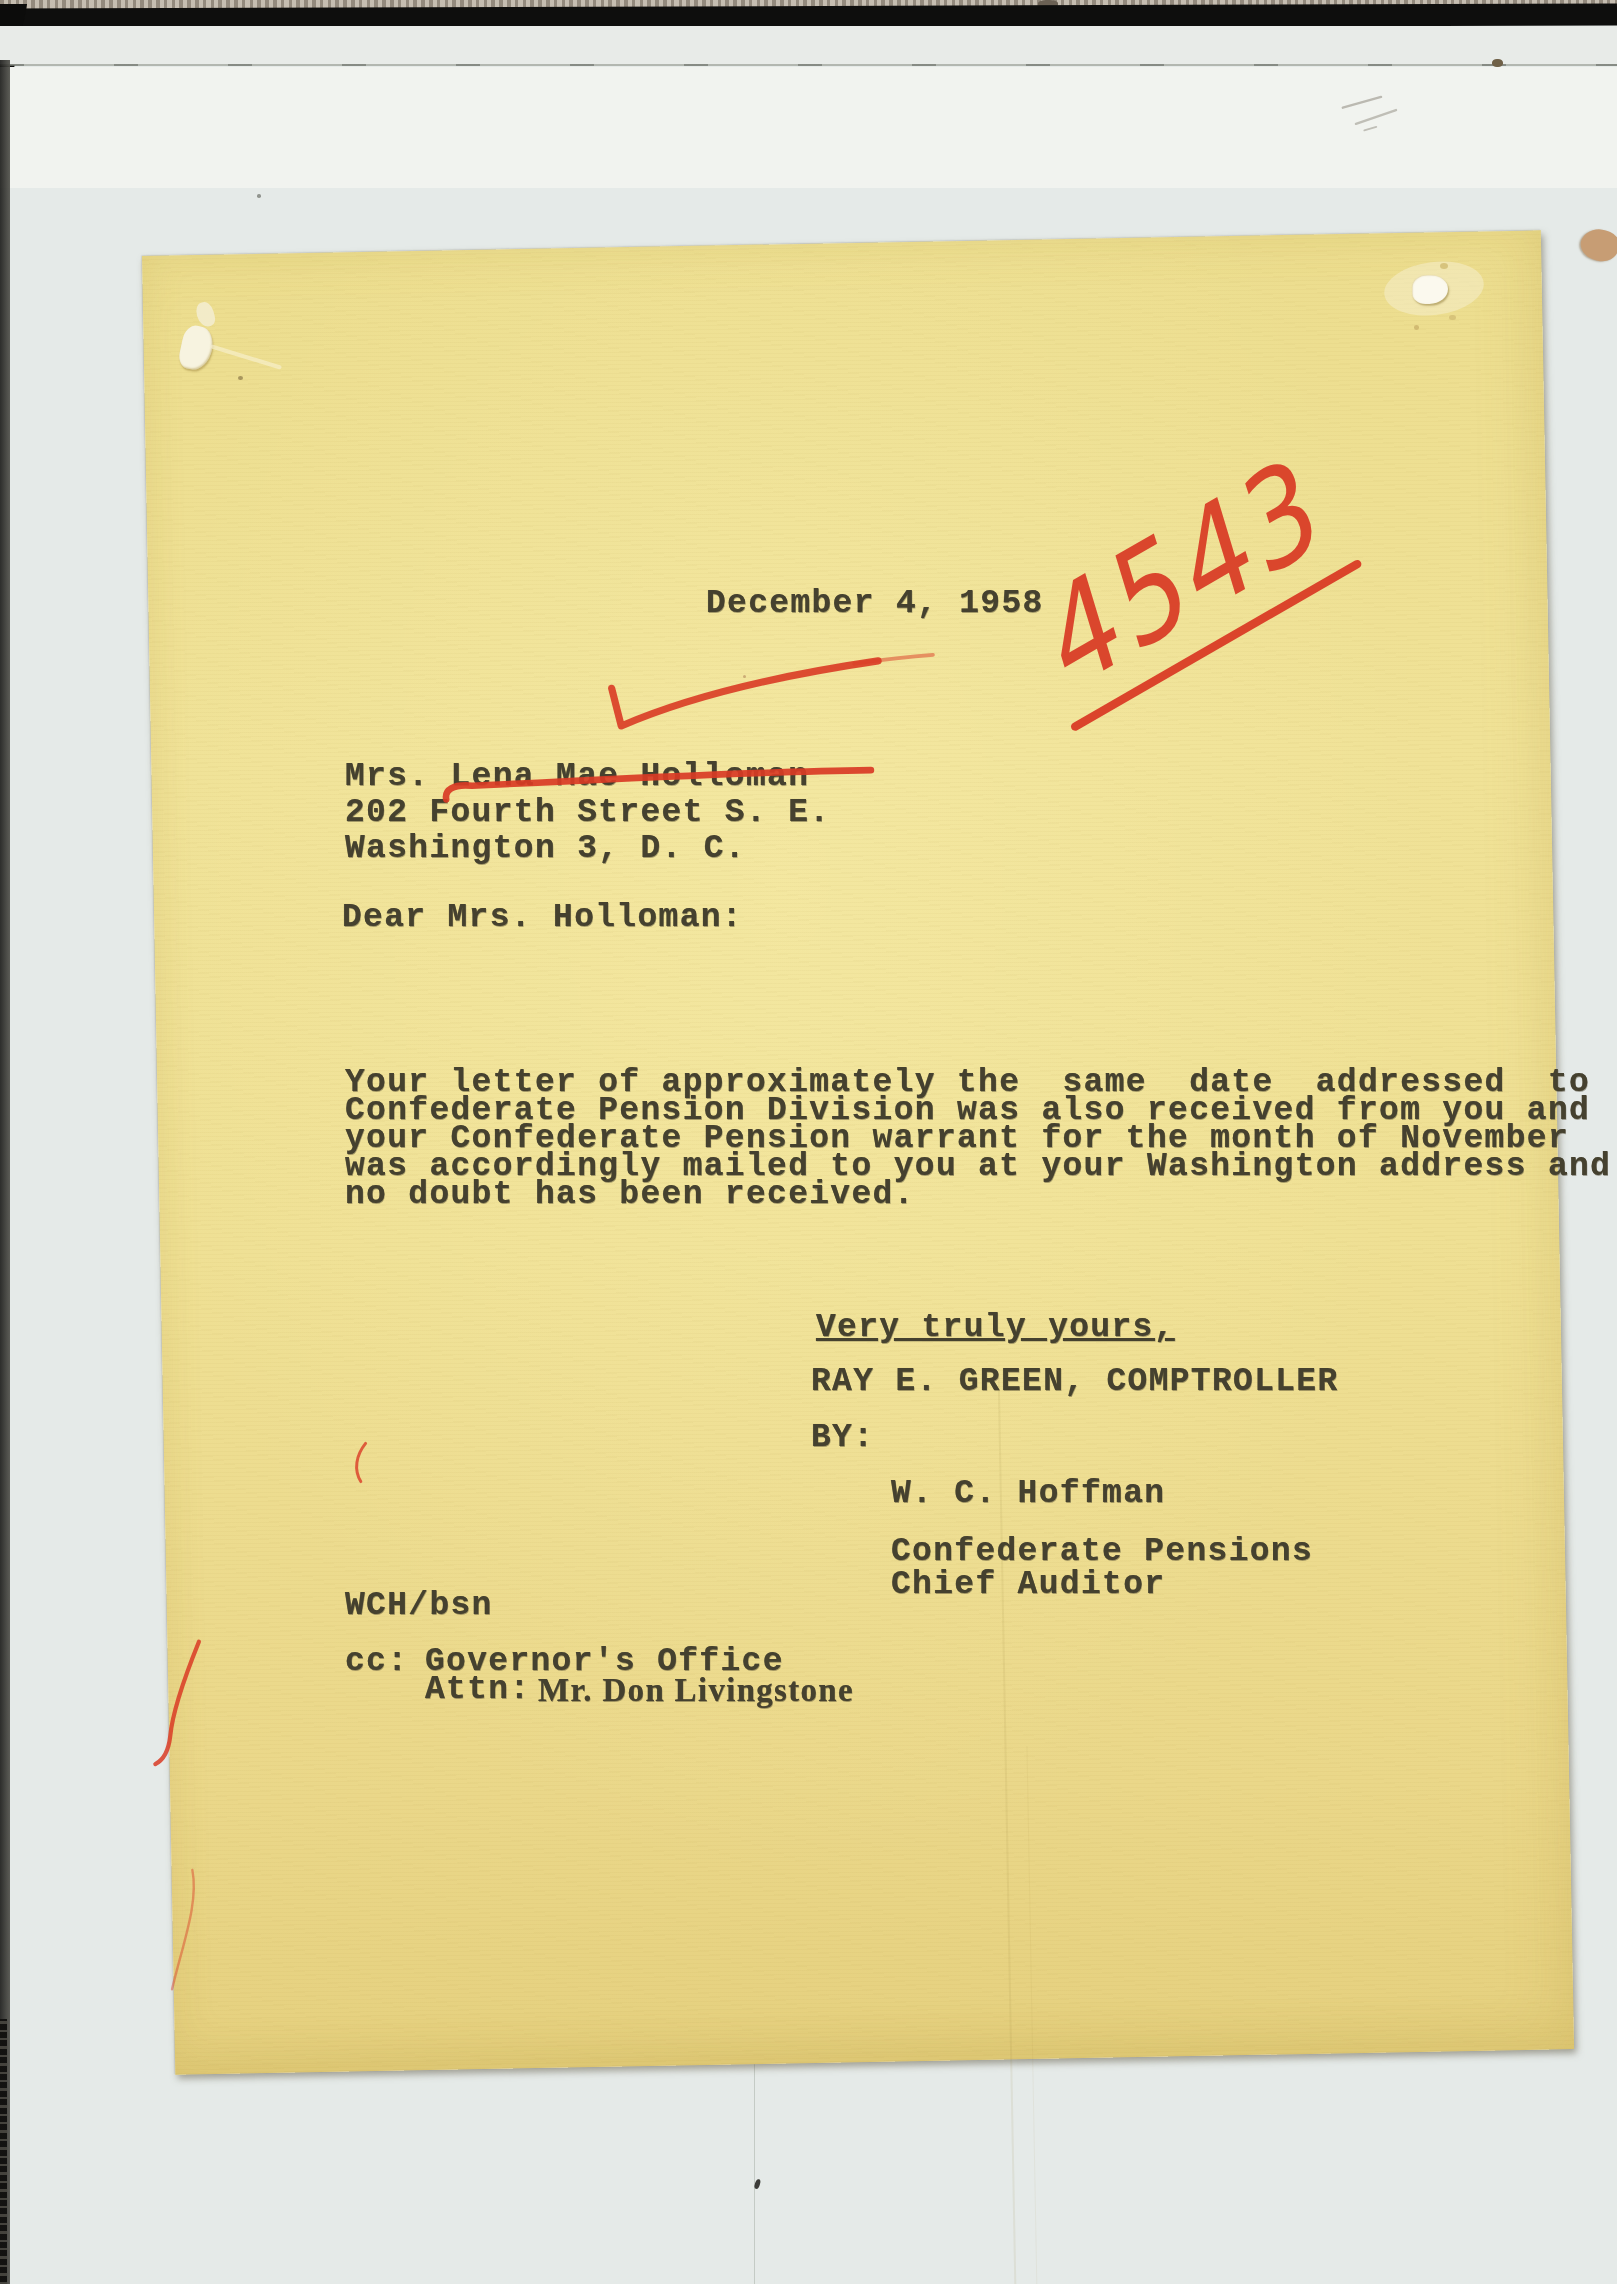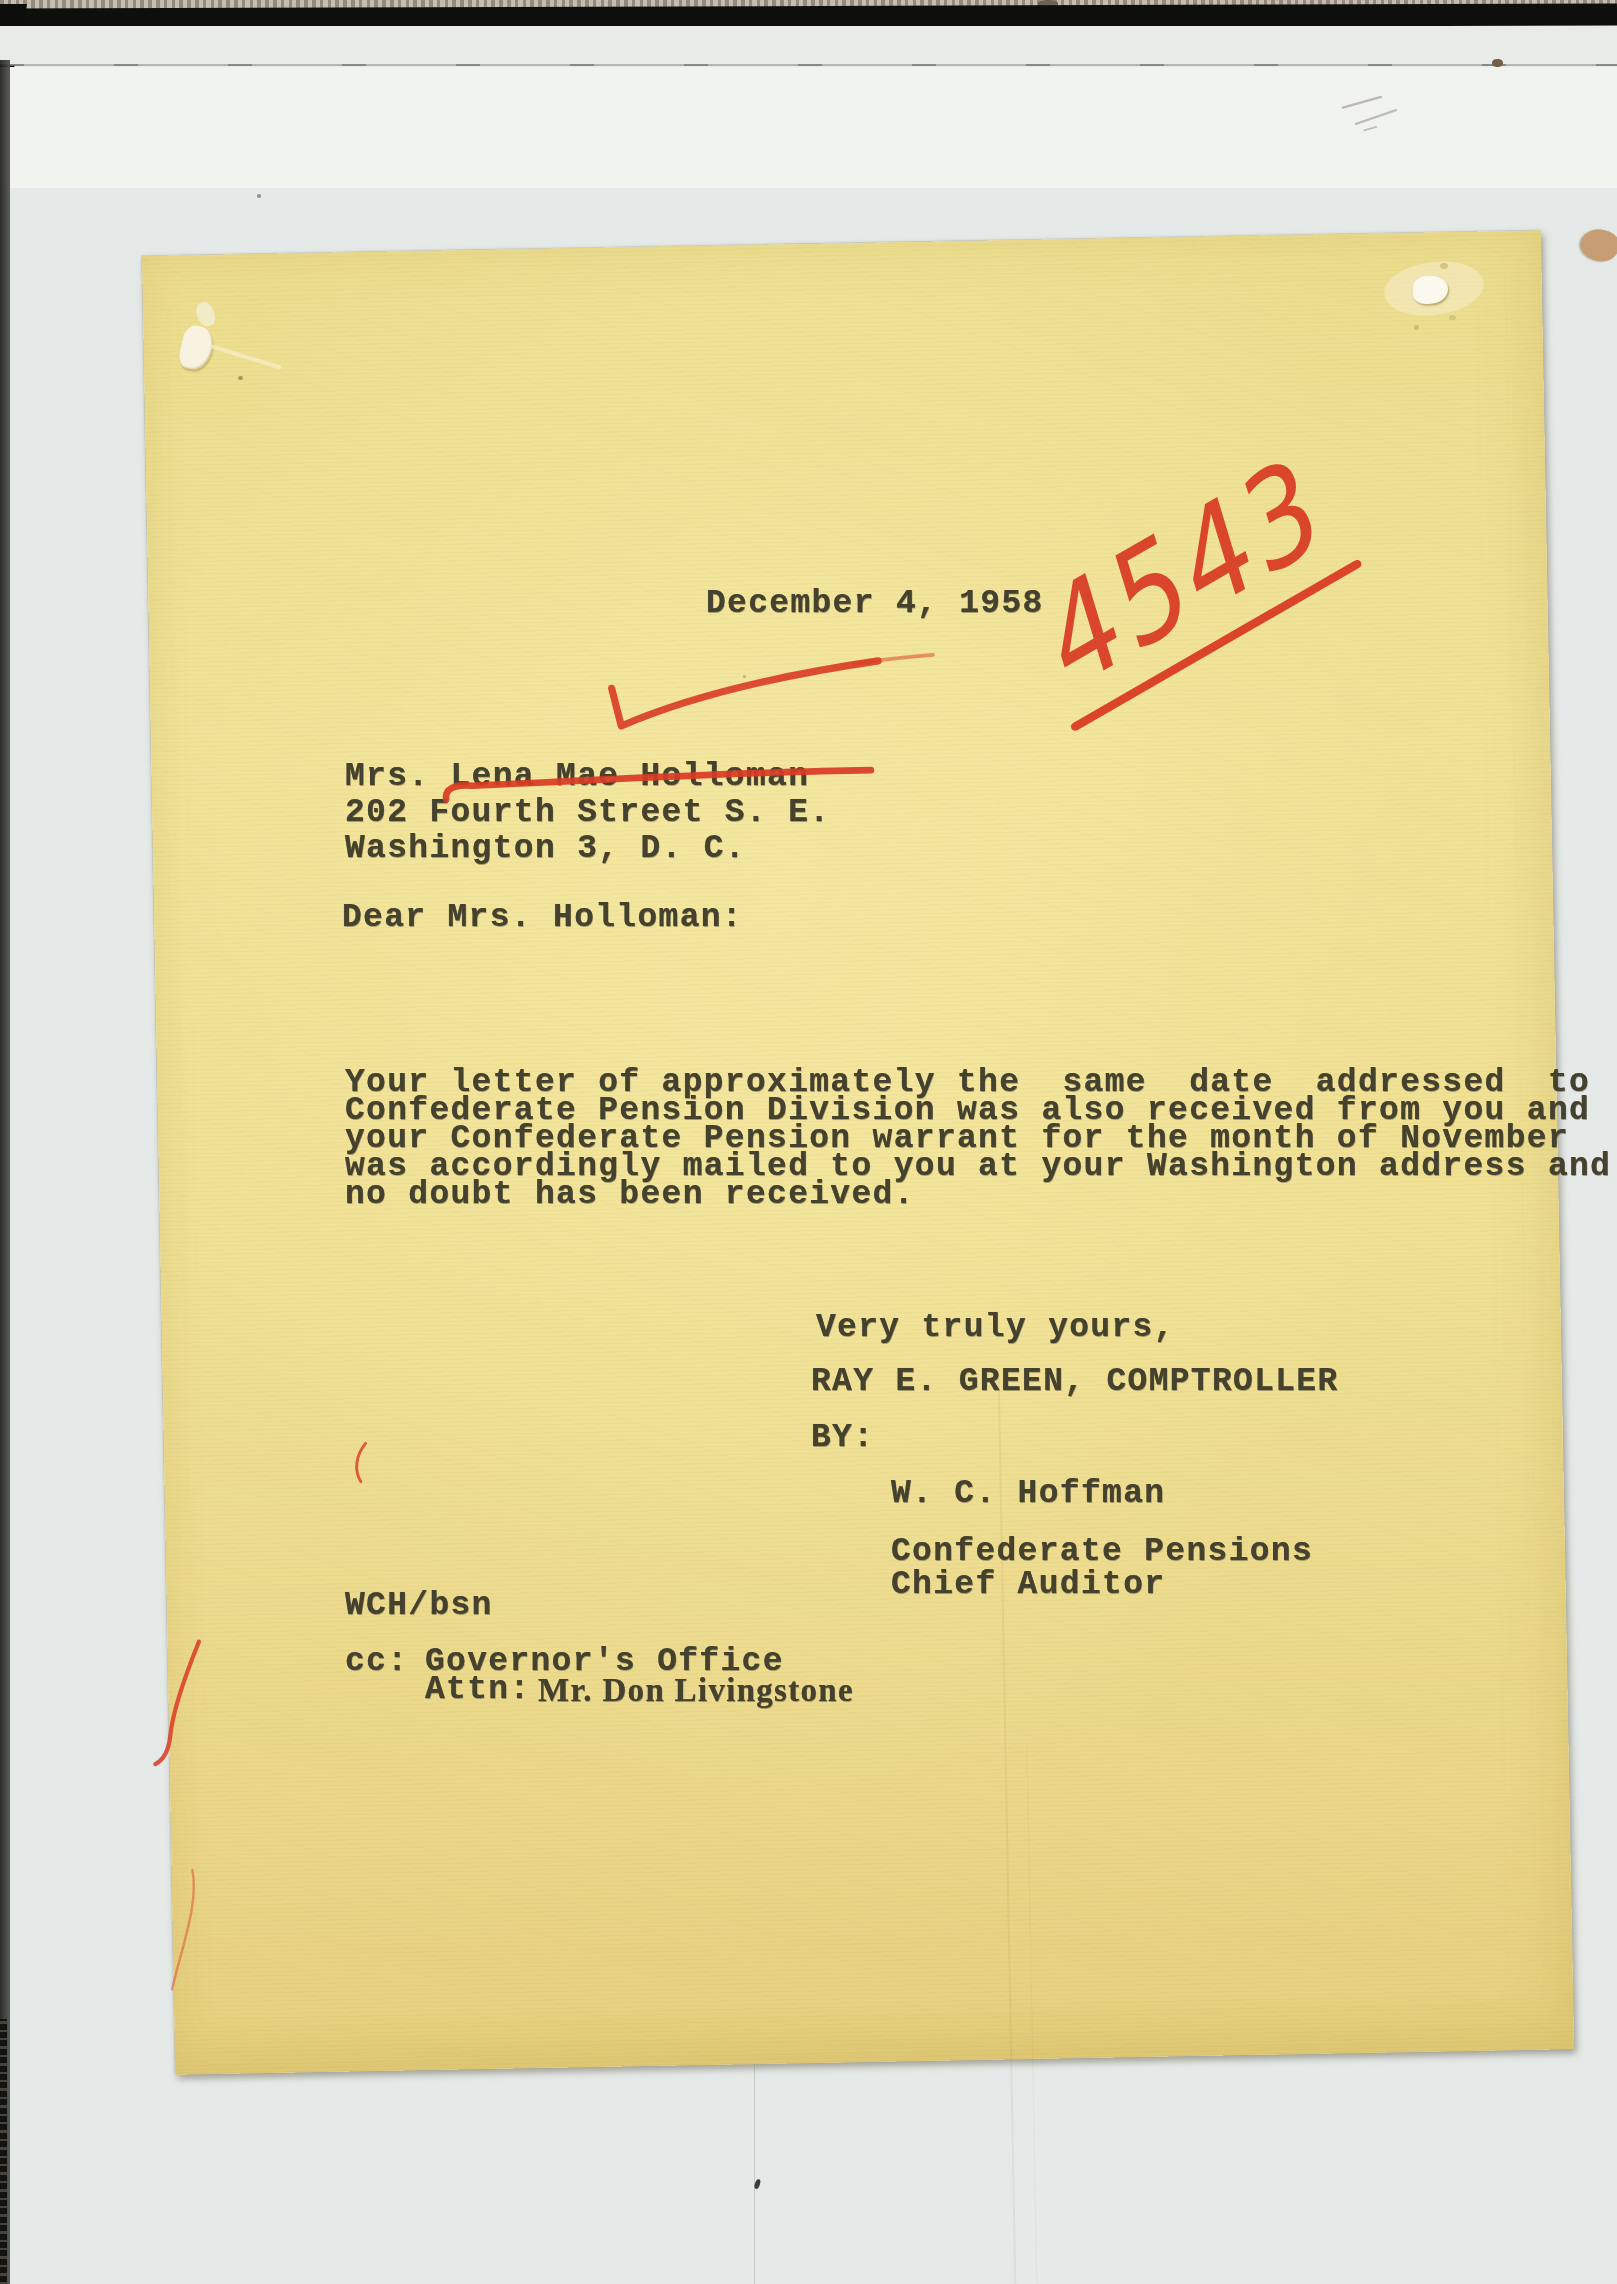--- a/index.html
+++ b/index.html
@@ -119,21 +119,21 @@
   <div class="type" style="left:342px;top:873px;">Dear Mrs. Holloman:</div>
 
 
   <div class="type" style="left:345px;top:1038px;">Your letter of approximately the  same  date  addressed  to  the
 Confederate Pension Division was also received from you and
 your Confederate Pension warrant for the month of November
 was accordingly mailed to you at your Washington address and
 no doubt has been received.</div>
 
 
-  <div class="type" style="left:816px;top:1283px;">Very truly yours,</div>
+  <div class="type" style="left:816px;top:1283px;text-decoration:underline;">Very truly yours,</div>
 
   <div class="type" style="left:811px;top:1337px;">RAY E. GREEN, COMPTROLLER</div>
 
   <div class="type" style="left:811px;top:1393px;">BY:</div>
 
   <div class="type" style="left:891px;top:1449px;">W. C. Hoffman</div>
 
   <div class="type" style="left:891px;top:1540px;">Chief Auditor</div>
 
   <div class="type" style="left:891px;top:1507px;">Confederate Pensions</div>

